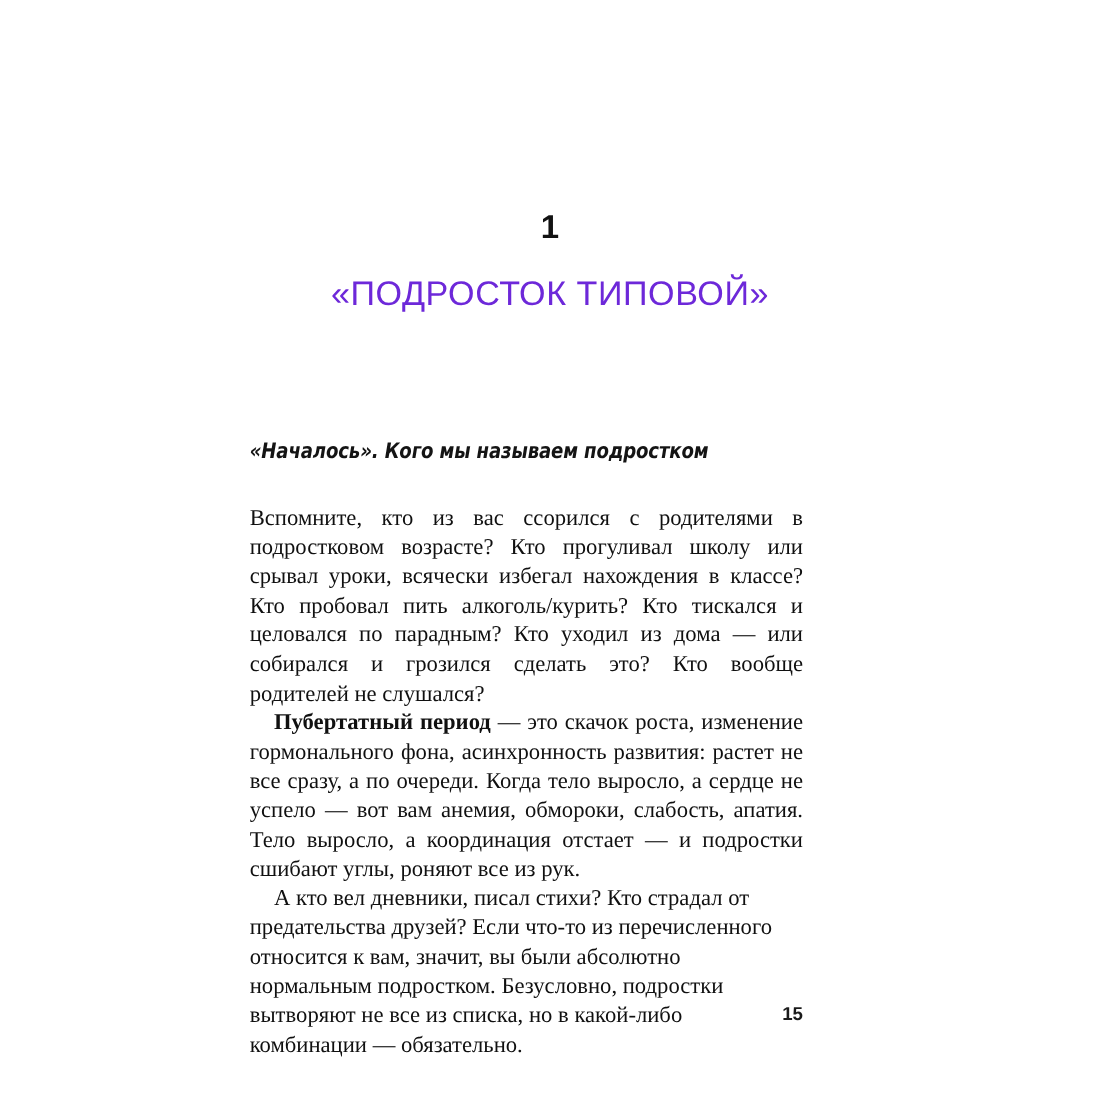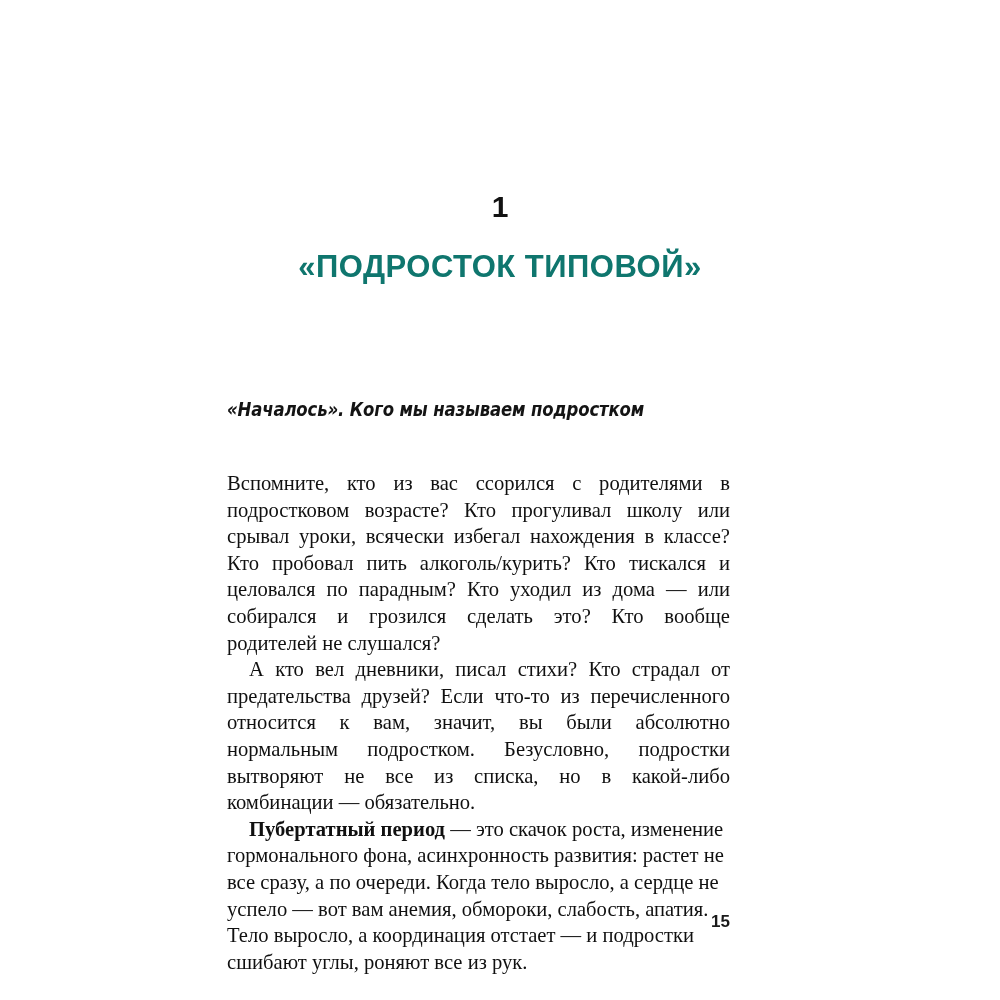--- a/index.html
+++ b/index.html
@@ -46,45 +46,45 @@
   }
 
   
   .chapter-title {
     position: absolute;
     left: 0;
     top: 248px;
     width: 1000px;
     text-align: center;
     font-family: "Liberation Sans", "DejaVu Sans", sans-serif;
-    font-weight: 700;
+    font-weight: 400;
     font-size: 31px;
     line-height: 38px;
     letter-spacing: 0.5px;
-    color: #0f766e;
+    color: #6d28d9;
     white-space: nowrap;
   }
 
   
   .section-heading {
     top: 398px;
     font-family: "DejaVu Sans Condensed", "Liberation Sans", "DejaVu Sans", sans-serif;
     font-style: italic;
     font-weight: 700;
     font-size: 19.5px;
     line-height: 24px;
     letter-spacing: -0.15px;
     color: #141414;
     transform: scaleX(0.94);
     transform-origin: left center;
   }
 
   
   .body-copy {
-    top: 470px;
+    top: 458px;
     font-size: 20.6px;
     line-height: 26.6px;
     text-align: justify;
     text-justify: inter-word;
     color: #101010;
     hyphens: manual;
   }
   .body-copy p {
     margin: 0;
     text-indent: 0;
@@ -119,19 +119,19 @@
 <div class="page">
 
   <div class="chapter-number">1</div>
 
   <div class="chapter-title">«ПОДРОСТОК ТИПОВОЙ»</div>
 
   <div class="text-block section-heading">«Началось». Кого мы называем подростком</div>
 
   <div class="text-block body-copy">
     <p>Вспомните, кто из вас ссорился с родителями в подростковом возрасте? Кто прогуливал школу или срывал уроки, всячески избегал нахождения в классе? Кто пробовал пить алкоголь/курить? Кто тискался и целовался по парадным? Кто уходил из дома — или собирался и грозился сделать это? Кто вообще родителей не слушался?</p>
+    <p class="indent"><span class="term">Пубертатный период</span><span> — это скачок роста, изменение гормонального фона, асинхронность развития: растет не все сразу, а по очереди. Когда тело выросло, а сердце не успело — вот вам анемия, обмороки, слабость, апатия. Тело выросло, а координация отстает — и подростки сшибают углы, роняют все из рук.</span></p>
     <p class="indent">А кто вел дневники, писал стихи? Кто страдал от предательства друзей? Если что-то из перечисленного относится к вам, значит, вы были абсолютно нормальным подростком. Безусловно, подростки вытворяют не все из списка, но в какой-либо комбинации — обязательно.</p>
-    <p class="indent"><span class="term">Пубертатный период</span><span> — это скачок роста, изменение гормонального фона, асинхронность развития: растет не все сразу, а по очереди. Когда тело выросло, а сердце не успело — вот вам анемия, обмороки, слабость, апатия. Тело выросло, а координация отстает — и подростки сшибают углы, роняют все из рук.</span></p>
   </div>
 
   <div class="page-number">15</div>
 
 </div>
 
 </body></html>

